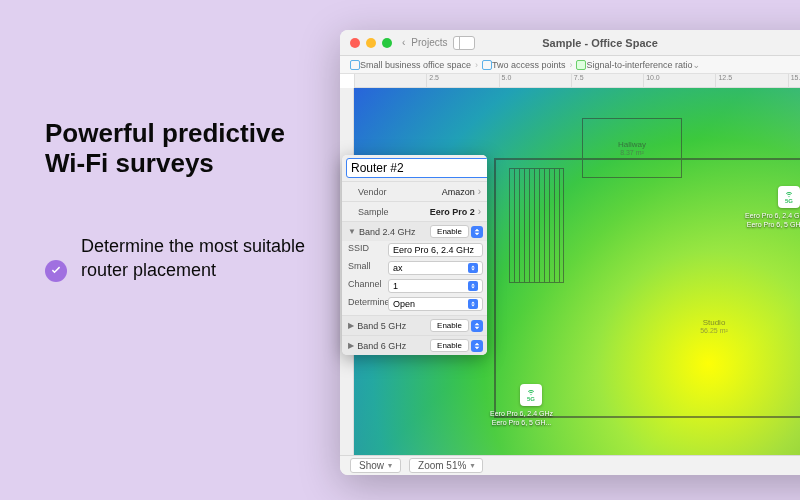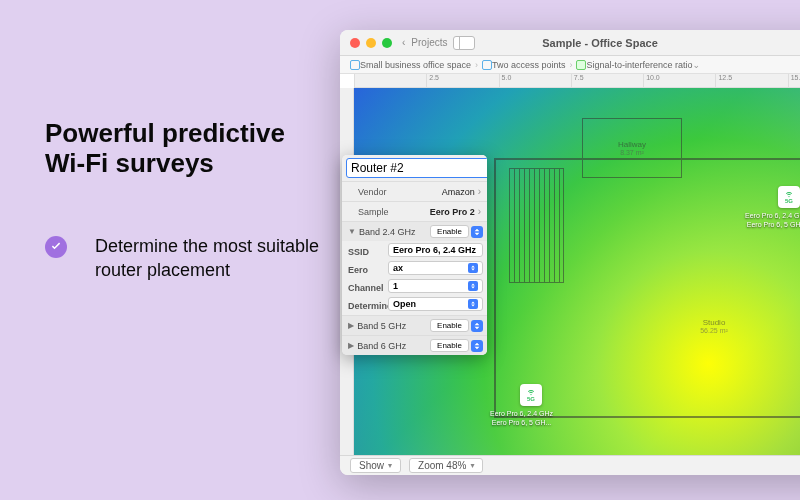--- a/index.html
+++ b/index.html
@@ -18,22 +18,22 @@
 }
 .marketing h1 {
   font-size: 26px;
   font-weight: 700;
   color: #0a0a0a;
   line-height: 1.15;
   margin-bottom: 55px;
 }
 .feature {
   display: flex;
-  align-items: flex-start;
-  gap: 28px;
+  align-items: flex-end;
+  gap: 14px;
   margin-bottom: 22px;
 }
 .check {
   width: 22px; height: 22px;
   border-radius: 50%;
   background: #a070e0;
   display: flex;
   align-items: center;
   justify-content: center;
   flex-shrink: 0;
@@ -282,24 +282,23 @@
   width: 12px; height: 12px;
   background: #4080ff;
   border-radius: 3px;
   margin-left: 2px;
   display: flex; align-items: center; justify-content: center;
 }
 .blue-cap svg { width: 8px; height: 8px; fill: white; }
 
 .frow {
   display: flex;
-  align-items: flex-end;
+  align-items: flex-start;
   padding: 2px 4px 2px 6px;
   gap: 5px;
-  font-weight: bold;
 }
 .frow .flabel { width: 35px; color: #555; }
 .frow .fval {
   flex: 1;
   background: white;
   border: 1px solid #ccc;
   border-radius: 3px;
   padding: 1px 4px;
   display: flex;
   align-items: center;
@@ -414,21 +413,21 @@
     </div>
     <div class="router-ssid" style="left:150px; top:336px;">Eero Pro 6, 2.4 GHz<br>Eero Pro 6, 5 GH...</div>
   </div>
 
   <div class="bottombar">
     <div class="btnish">
       <span>Show</span>
       <span style="font-size:8px;color:#888;">▾</span>
     </div>
     <div class="btnish">
-      <span>Zoom 48%</span>
+      <span>Zoom 51%</span>
       <span style="font-size:8px;color:#888;">▾</span>
     </div>
     <div class="spacer"></div>
 
   </div>
 </div>
 
 <div class="panel">
   <div class="panel-head">
     <input value="Router #2" style="">
@@ -464,21 +463,21 @@
         </svg>
       </span>
   </div>
   <div class="frow">
     <span class="flabel">SSID</span>
     <span class="fval">
         <span>Eero Pro 6, 2.4 GHz</span>
       </span>
   </div>
   <div class="frow">
-    <span class="flabel">Eero</span>
+    <span class="flabel">Small</span>
     <span class="fval">
         <span>ax</span>
         <span class="caret">
           <svg viewBox="0 0 10 10">
             <path d="M5 1l3 3H2zM2 6h6l-3 3z"></path>
           </svg>
         </span>
       </span>
   </div>
   <div class="frow">

